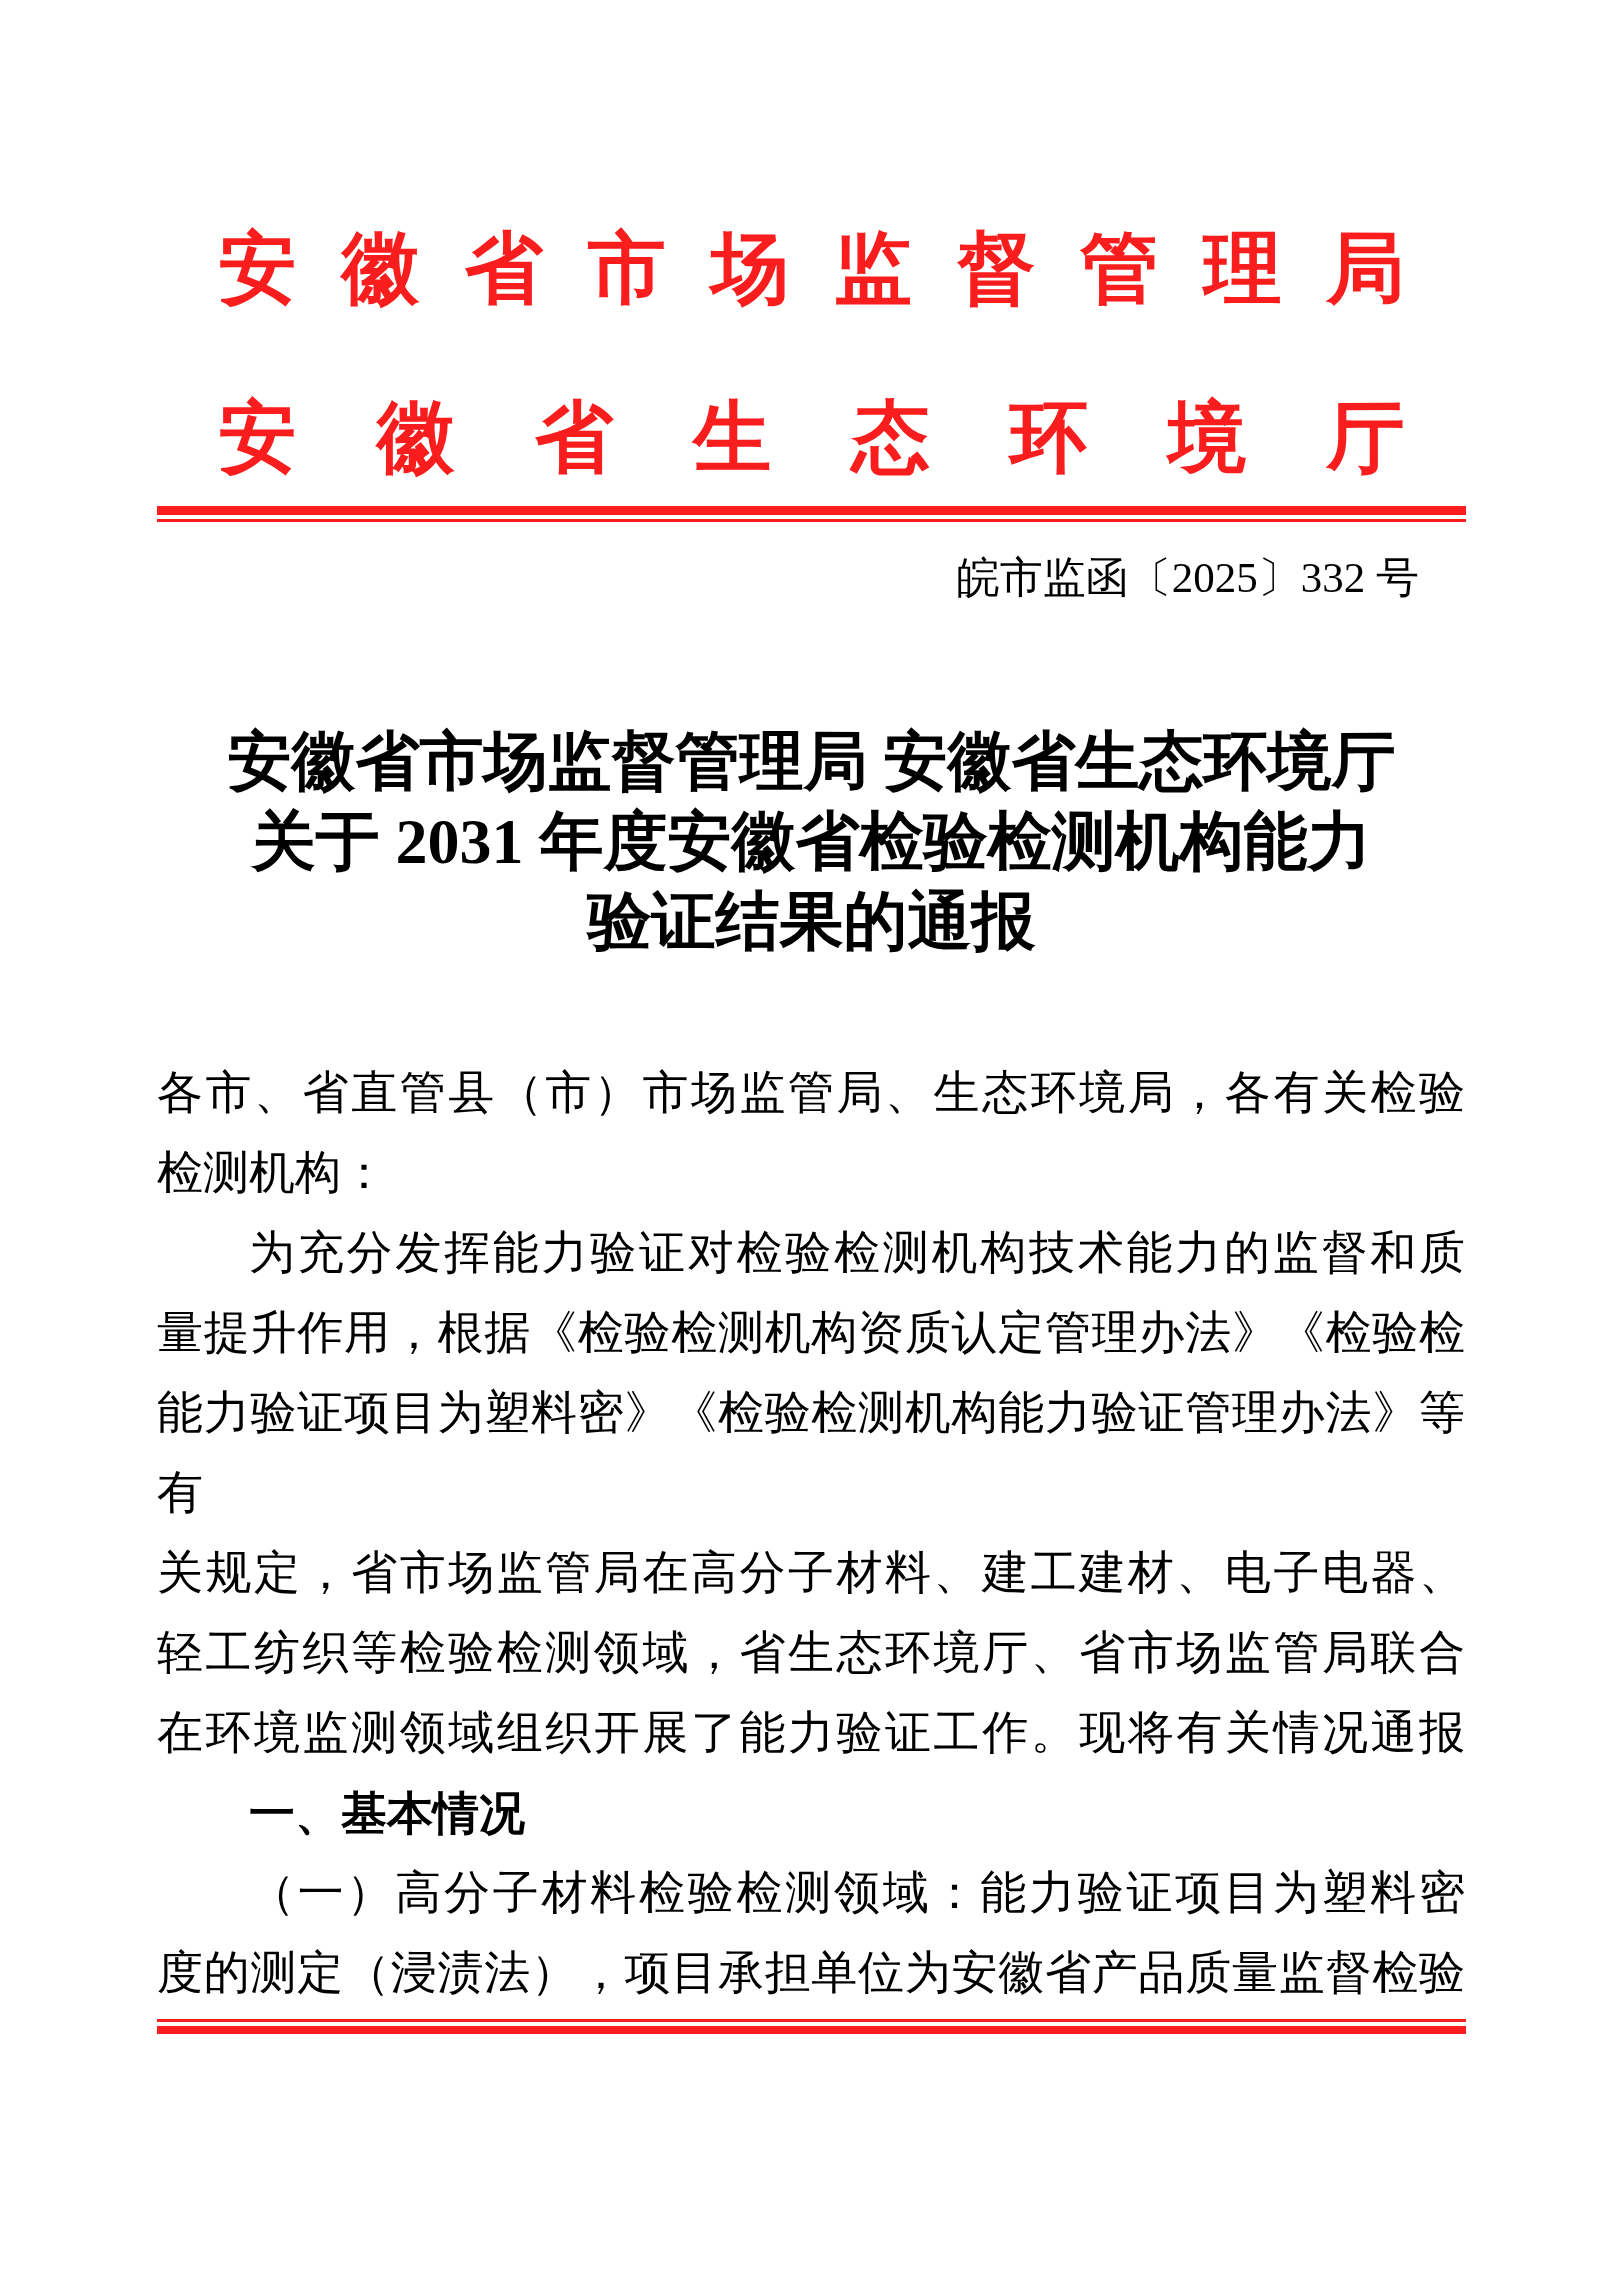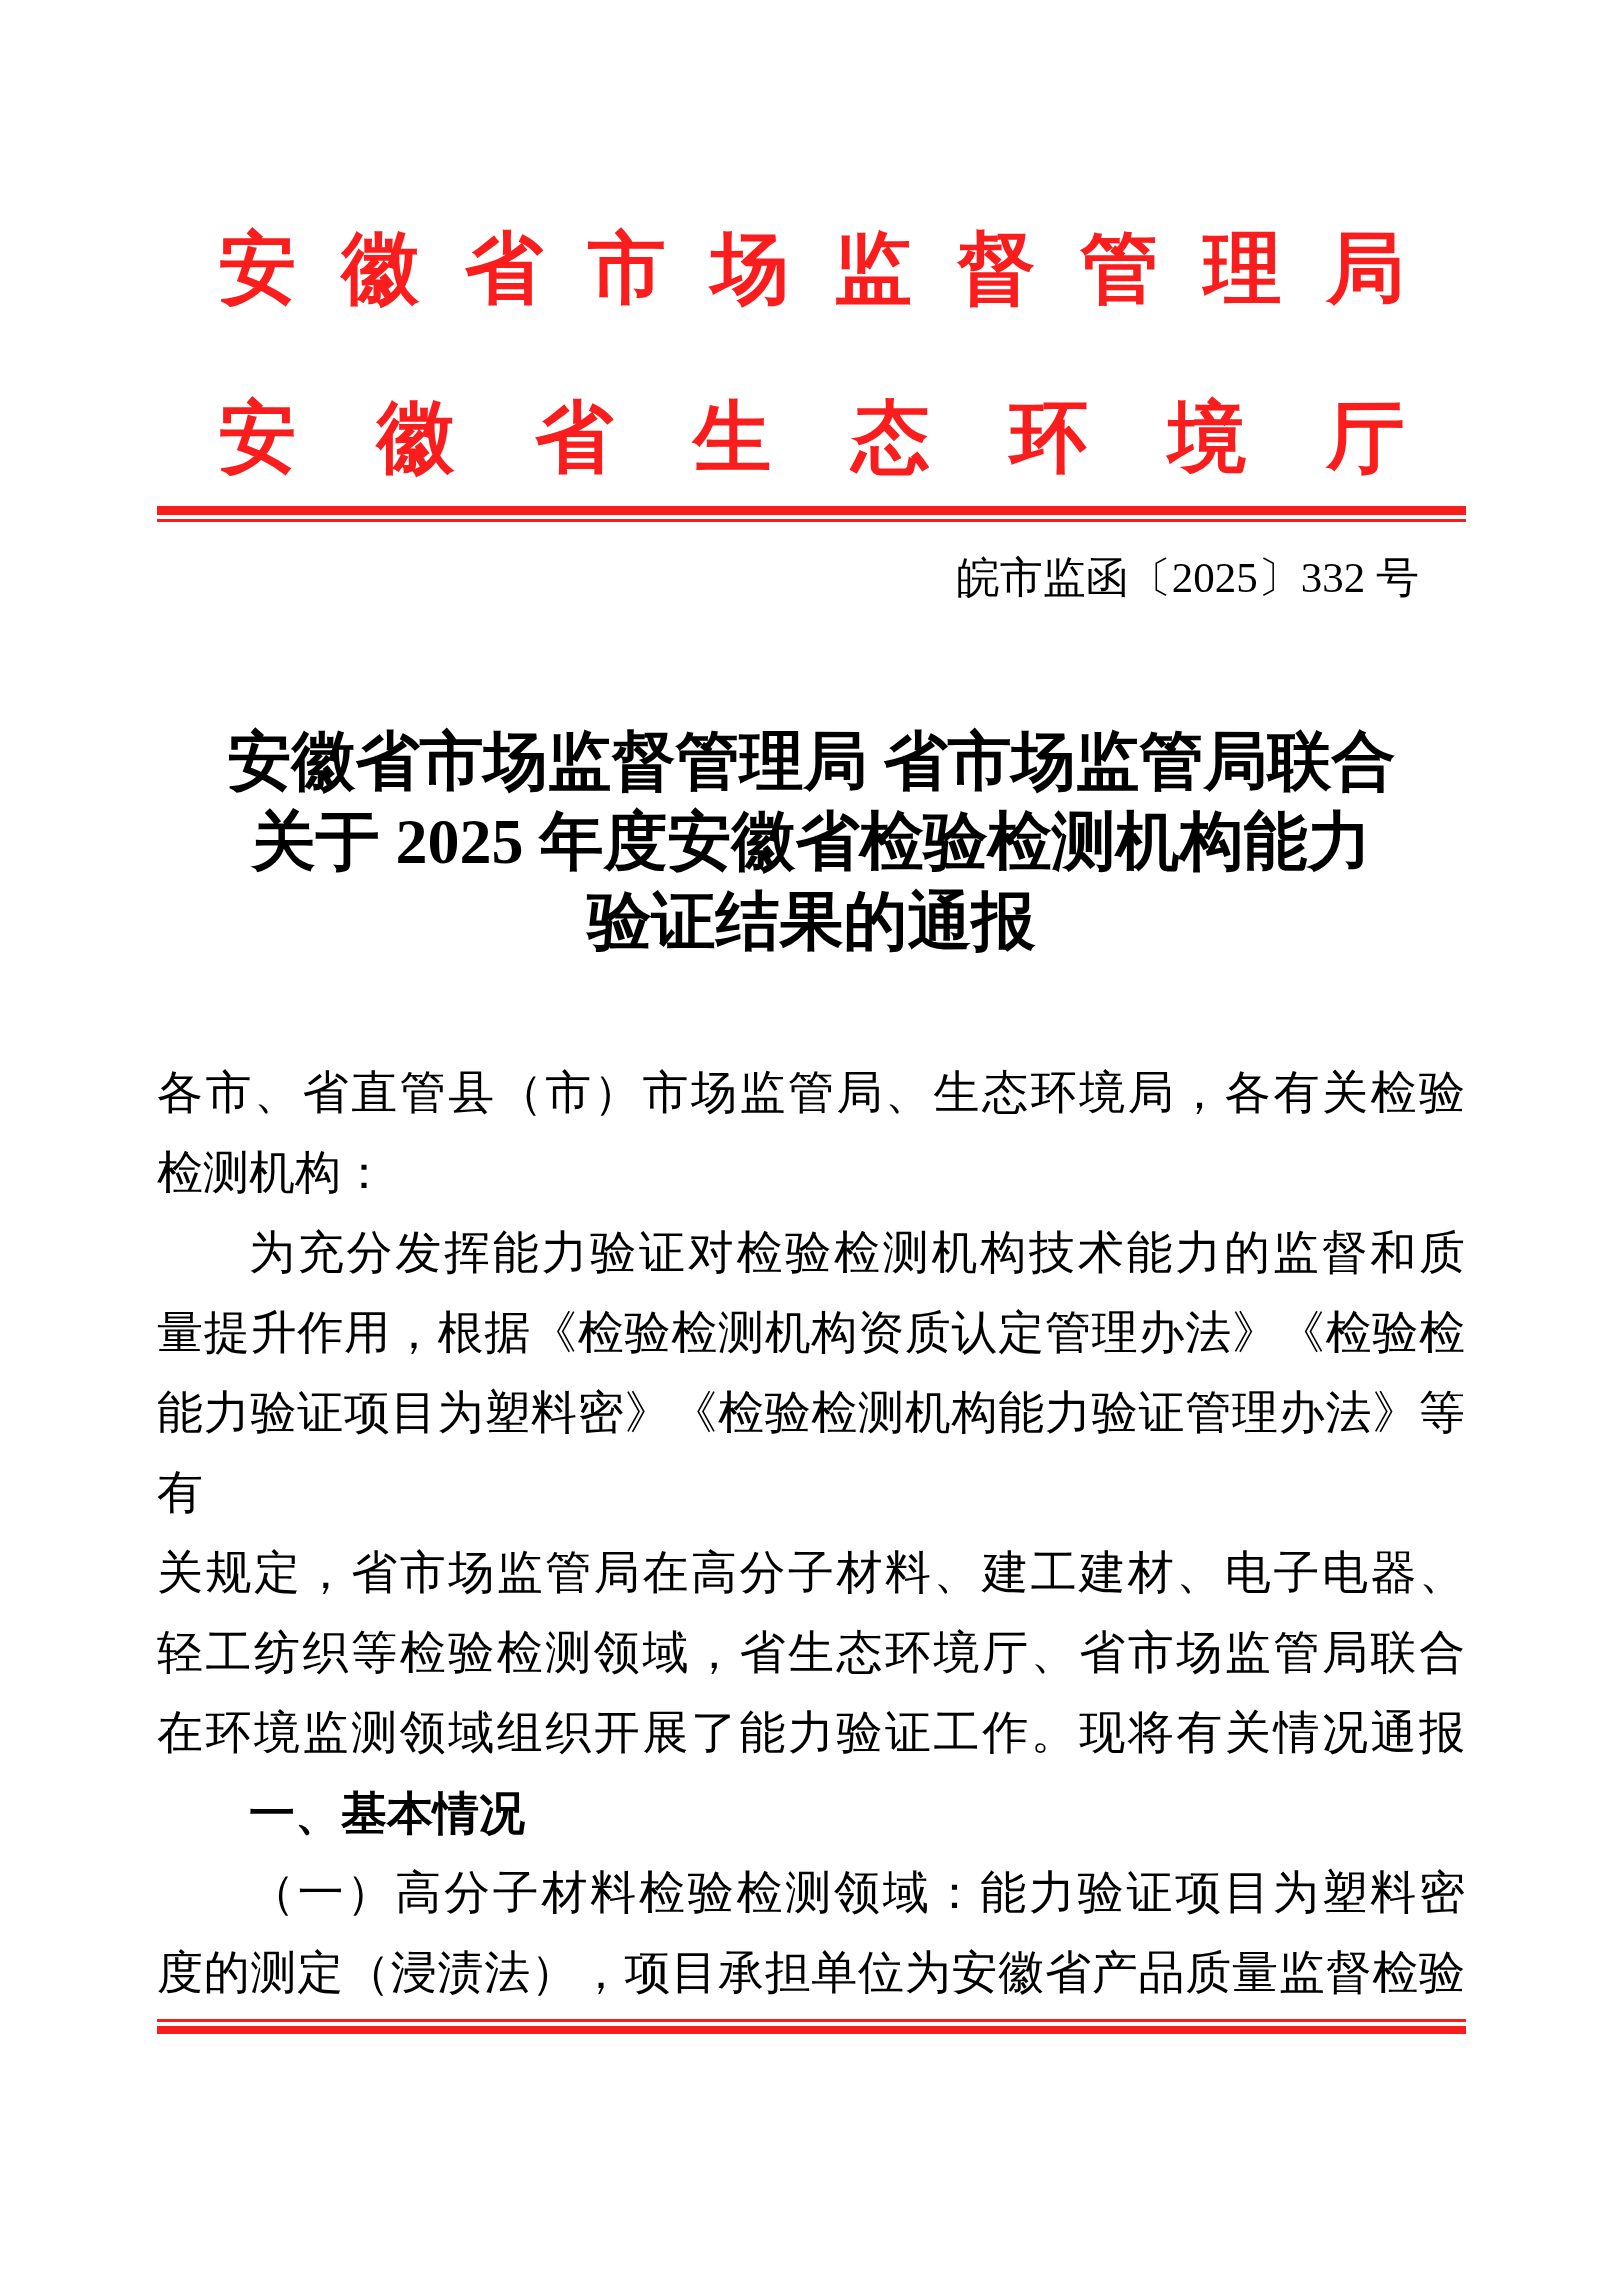--- a/index.html
+++ b/index.html
@@ -92,22 +92,22 @@
   </header>
 
   <div class="rule rule-top">
     <div class="bar thick"></div>
     <div class="bar thin"></div>
   </div>
 
   <div class="doc-number">皖市监函〔2025〕332 号</div>
 
   <div class="title">
-    <div>安徽省市场监督管理局 省市场监管局联合</div>
-    <div>关于 2025 年度安徽省检验检测机构能力</div>
+    <div>安徽省市场监督管理局 安徽省生态环境厅</div>
+    <div>关于 2031 年度安徽省检验检测机构能力</div>
     <div>验证结果的通报</div>
   </div>
 
   <main class="body-text">
     <div class="line just">各市、省直管县（市）市场监管局、生态环境局，各有关检验</div>
     <div class="line">检测机构：</div>
     <div class="line just indent">为充分发挥能力验证对检验检测机构技术能力的监督和质</div>
     <div class="line just">量提升作用，根据《检验检测机构资质认定管理办法》《检验检</div>
     <div class="line just">能力验证项目为塑料密》《检验检测机构能力验证管理办法》等有</div>
     <div class="line just">关规定，省市场监管局在高分子材料、建工建材、电子电器、</div>

